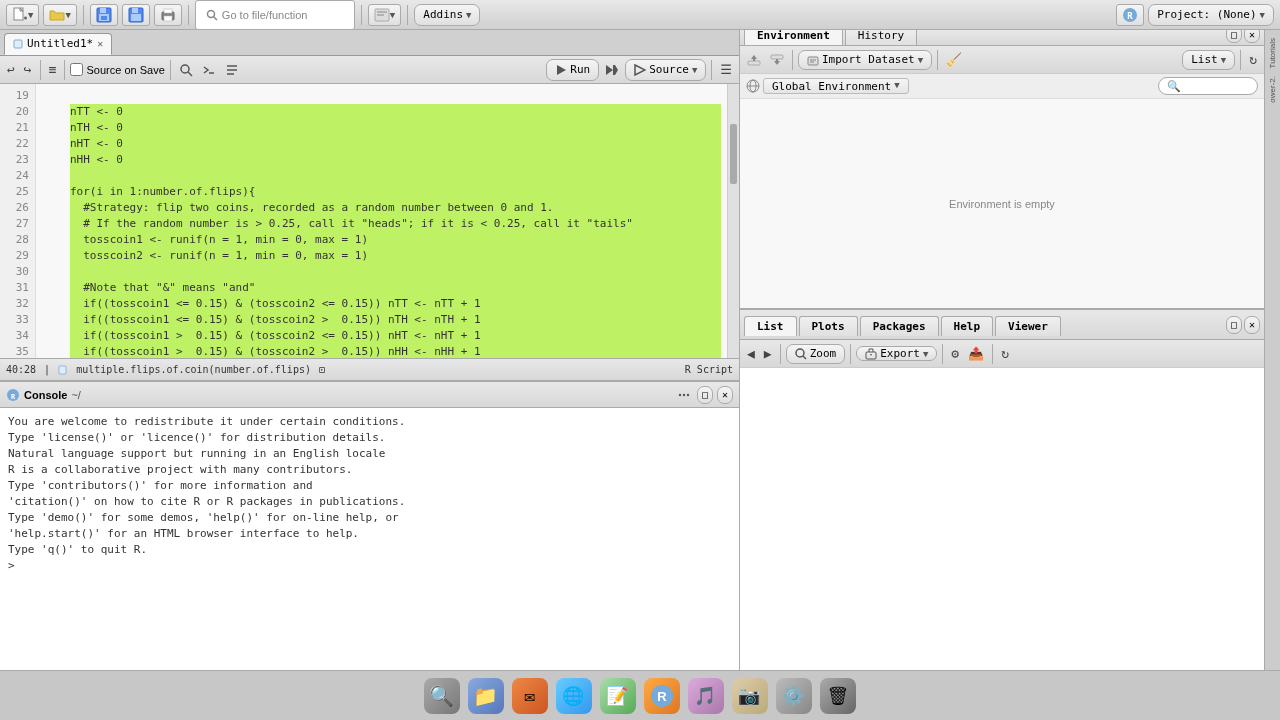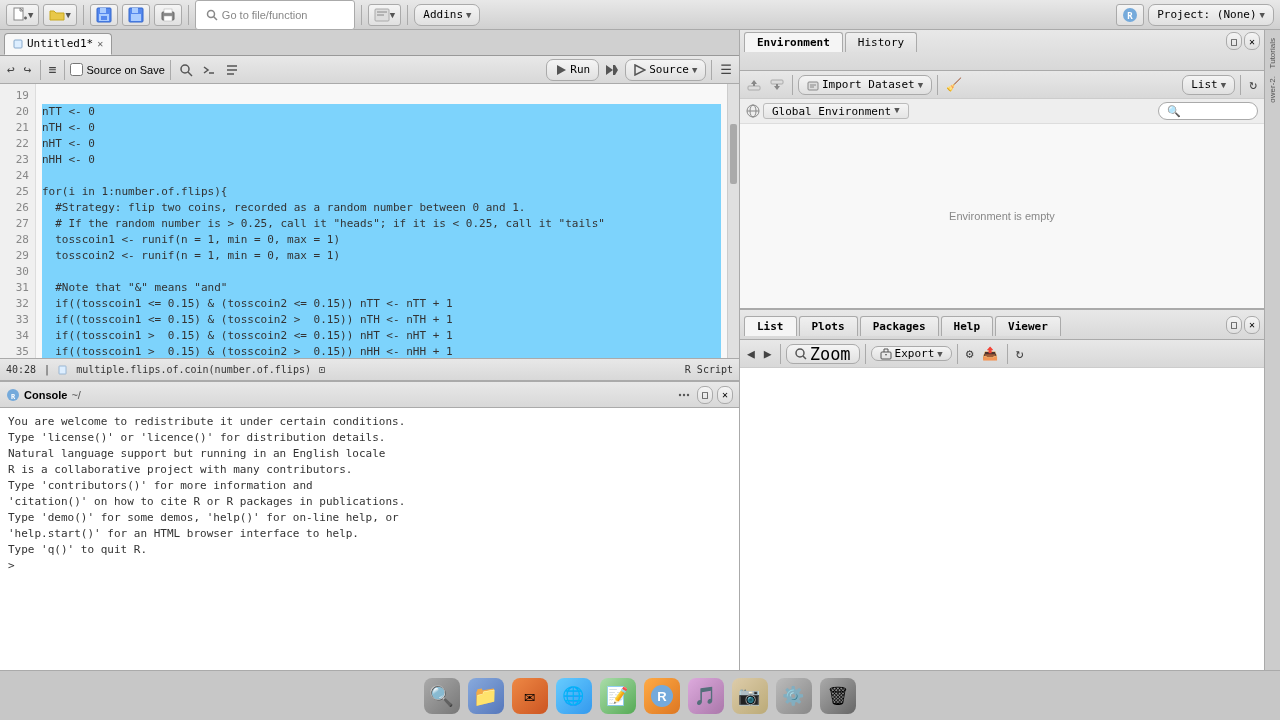--- a/index.html
+++ b/index.html
@@ -152,21 +152,22 @@
       font-size: 11px;
       line-height: 16px;
       color: #333;
       background: #f8f8f8;
     }
     .code-line {
       white-space: pre;
       min-height: 16px;
     }
     .code-line.selected {
-      background: #7dd3fc;
+      background: #bef264;
+      margin-left: 28px;
     }
 
     
     .editor-status {
       display: flex;
       align-items: center;
       background: linear-gradient(to bottom, #e8e8e8, #d8d8d8);
       border-top: 1px solid #aaa;
       padding: 1px 6px;
       height: 22px;
@@ -232,25 +233,25 @@
 
     
     .env-panel {
       display: flex;
       flex-direction: column;
       height: 280px;
       border-bottom: 2px solid #aaa;
     }
     .env-tabs {
       display: flex;
-      align-items: flex-start;
+      align-items: flex-end;
       background: linear-gradient(to bottom, #e8e8e8, #d8d8d8);
       border-bottom: 1px solid #aaa;
       padding: 2px 4px 0;
-      height: 41px;
+      height: 16px;
       gap: 2px;
     }
     .env-tab {
       padding: 3px 12px;
       font-size: 11px;
       cursor: pointer;
       border-radius: 3px 3px 0 0;
       background: linear-gradient(to bottom, #f0f0f0, #e0e0e0);
       border: 1px solid #aaa;
       border-bottom: none;
@@ -705,21 +706,21 @@
           <span>Viewer</span>
         </div>
         <div class="toolbar-spacer"></div>
         <div class="toolbar-btn" style="padding:1px 4px; height:18px; font-size:10px; margin-bottom:2px;">□</div>
         <div class="toolbar-btn" style="padding:1px 4px; height:18px; font-size:10px; margin-bottom:2px;">✕</div>
       </div>
       <div class="files-toolbar">
         <div class="icon-btn">◀</div>
         <div class="icon-btn">▶</div>
         <div class="toolbar-separator"></div>
-        <div class="toolbar-btn" style="height:20px; font-size:17px;">
+        <div class="toolbar-btn" style="height:20px; font-size:11px;">
           <svg width="12" height="12" viewBox="0 0 12 12">
               <circle cx="5" cy="5" r="4" fill="none" stroke="#555" stroke-width="1.5"></circle>
               <line x1="8" y1="8" x2="11" y2="11" stroke="#555" stroke-width="1.5"></line>
             </svg>
           <span>Zoom</span>
         </div>
         <div class="toolbar-separator"></div>
         <div class="toolbar-btn" style="height:15px; font-size:11px;">
           <svg width="12" height="12" viewBox="0 0 12 12">
               <rect x="1" y="4" width="10" height="7" rx="1" fill="none" stroke="#555" stroke-width="1"></rect>

